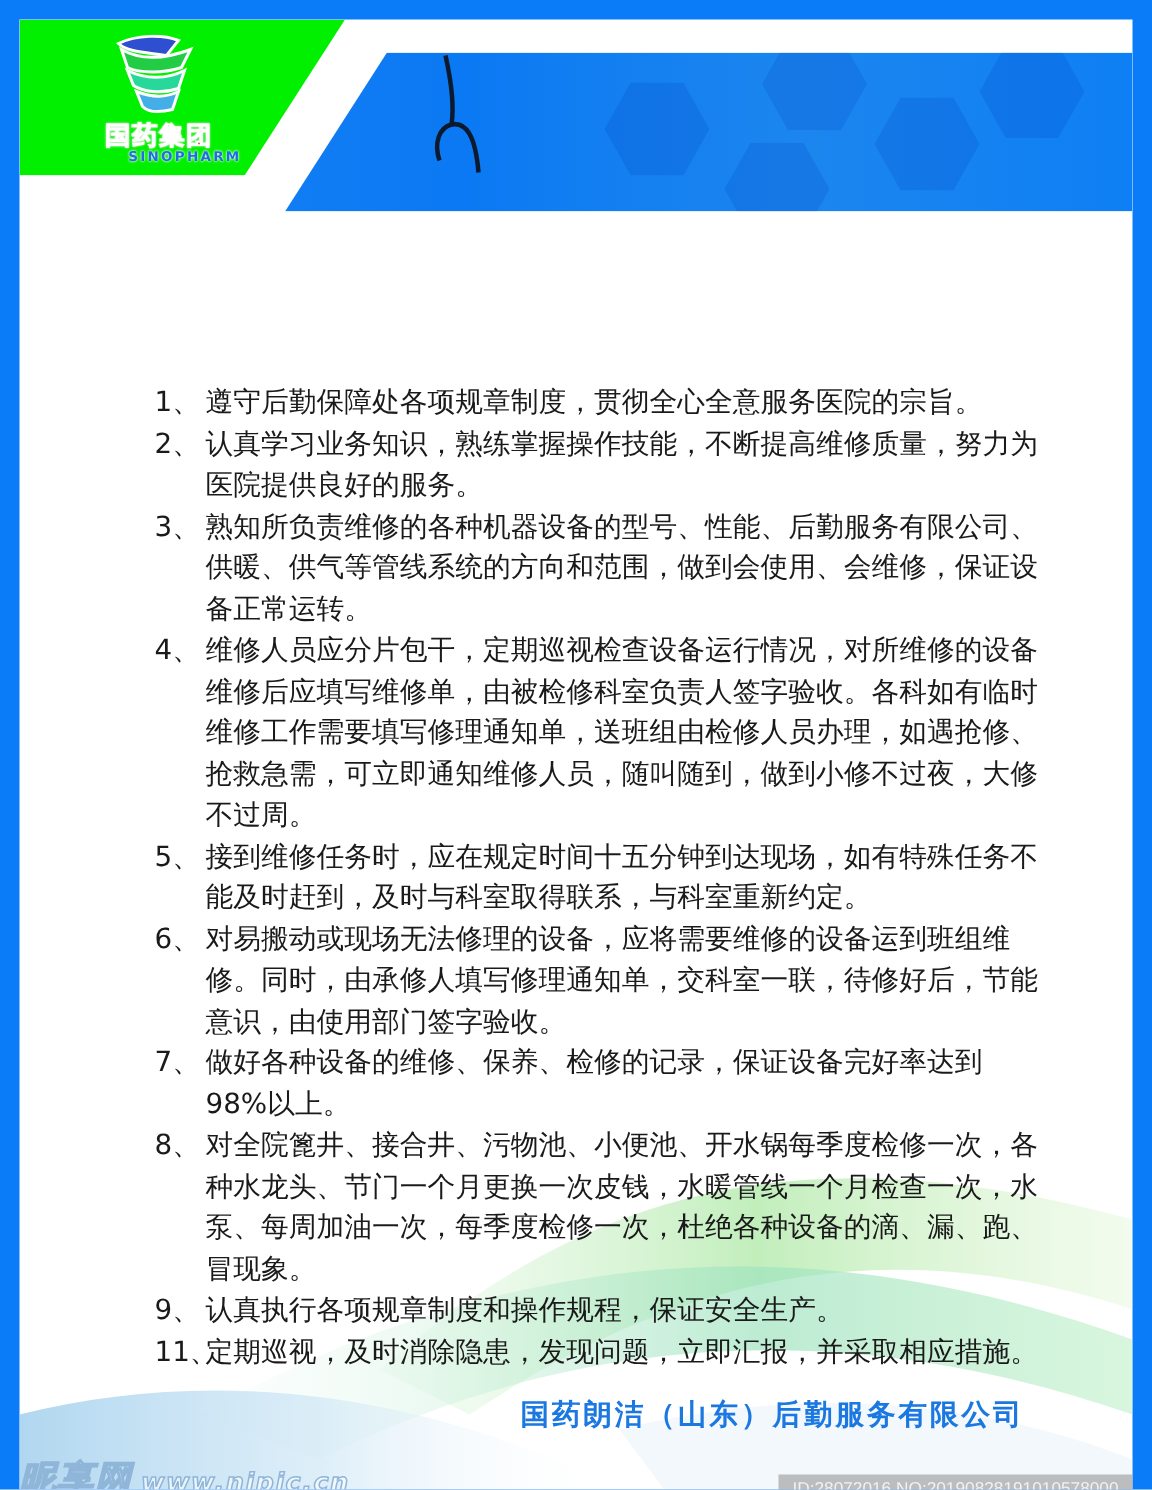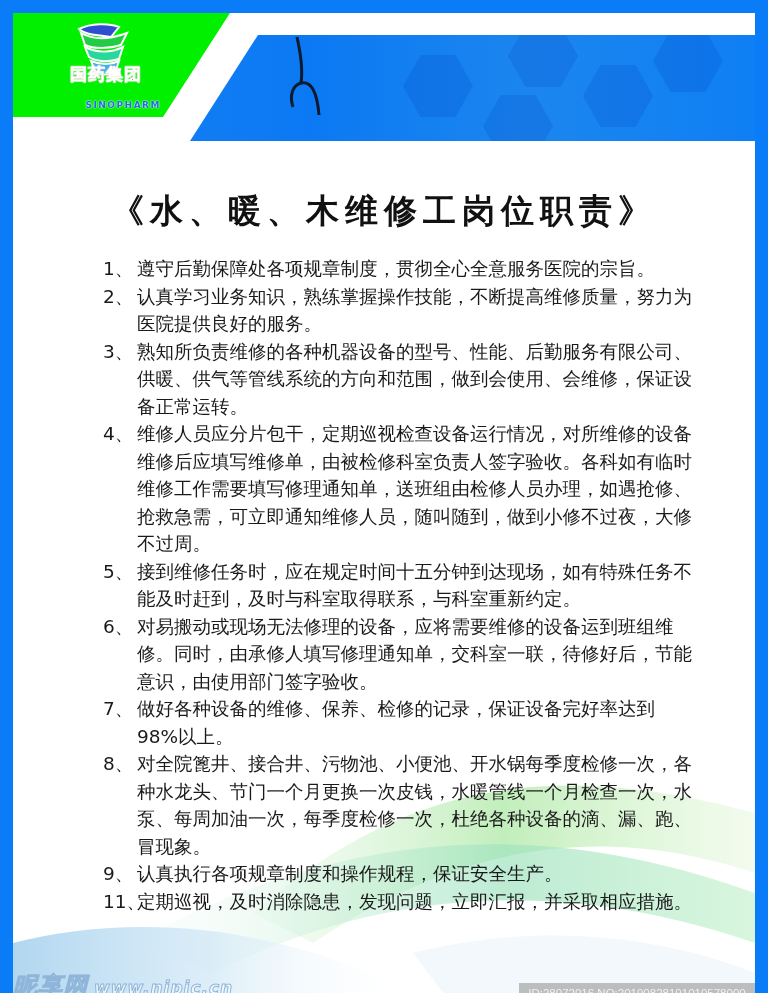--- a/index.html
+++ b/index.html
@@ -31,21 +31,21 @@
     position: absolute; left: 270px; top: 22px; width: 50px; height: 90px;
   }
   .header-title {
     position: absolute; left: 237px; top: 47px; width: 500px;
     color: #ffffff; font-size: 40px; font-weight: bold; letter-spacing: 1px;
     white-space: nowrap; text-shadow: 0 1px 2px rgba(0,0,0,0.25);
   }
   .logo { position: absolute; left: 38px; top: 10px; width: 110px; height: 88px; }
   .logo svg { position: absolute; left: 20px; top: 0; }
   .logo-cn {
-    position: absolute; left: 0; top: 40px; width: 110px; text-align: center;
+    position: absolute; left: 0; top: 56px; width: 110px; text-align: center;
     color: #b91c1c; font-size: 17px; font-weight: bold; letter-spacing: 1px;
     -webkit-text-stroke: 0.6px #ffffff;
     text-shadow: 0 0 2px #fff, 0 0 1px #fff;
   }
   .logo-en {
     position: absolute; left: 0; top: 77px; width: 110px; text-align: right;
     color: #1b6fe0; font-size: 9px; font-weight: bold; letter-spacing: 1.5px;
     text-shadow: 0 0 2px #fff, 0 0 1px #fff;
   }
   
@@ -131,21 +131,20 @@
       <path d="M8 6 C 20 0, 38 0, 48 4 L 40 14 C 28 12, 14 12, 8 6 Z" fill="#2e4fd0" stroke="#fff" stroke-width="2"></path>
       <path d="M10 10 C 24 18, 40 16, 56 10 L 50 22 C 38 26, 22 26, 14 22 Z" fill="#22cc44" stroke="#fff" stroke-width="2"></path>
       <path d="M14 24 C 26 30, 40 30, 52 24 L 48 36 C 36 40, 24 38, 18 34 Z" fill="#28d89a" stroke="#fff" stroke-width="2"></path>
       <path d="M20 38 C 30 42, 40 42, 48 38 L 44 50 C 36 52, 28 52, 24 48 Z" fill="#44aee6" stroke="#fff" stroke-width="2"></path>
     </svg>
     <div class="logo-cn">国药集团</div>
     <div class="logo-en">SINOPHARM</div>
   </div>
 
 
-  <div class="doc-title">《水、暖、木维修工岗位职责》</div>
 
   <ol class="duties">
     <li class="duty">
       <span class="duty-num">1、</span>
       <span class="duty-text">遵守后勤保障处各项规章制度，贯彻全心全意服务医院的宗旨。</span>
     </li>
     <li class="duty">
       <span class="duty-num">2、</span>
       <span class="duty-text">认真学习业务知识，熟练掌握操作技能，不断提高维修质量，努力为医院提供良好的服务。</span>
     </li>
@@ -176,19 +175,20 @@
     <li class="duty">
       <span class="duty-num">9、</span>
       <span class="duty-text">认真执行各项规章制度和操作规程，保证安全生产。</span>
     </li>
     <li class="duty wide">
       <span class="duty-num">11、</span>
       <span class="duty-text">定期巡视，及时消除隐患，发现问题，立即汇报，并采取相应措施。</span>
     </li>
   </ol>
 
+  <div class="company">国药朗洁（山东）后勤服务有限公司</div>
 
   <div class="watermark-left">
     <span>昵享网</span><span class="url">www.nipic.cn</span>
   </div>
 </div>
 
 <div class="watermark-id">ID:28072016 NO:20190828191010578000</div>
 
 </body></html>

